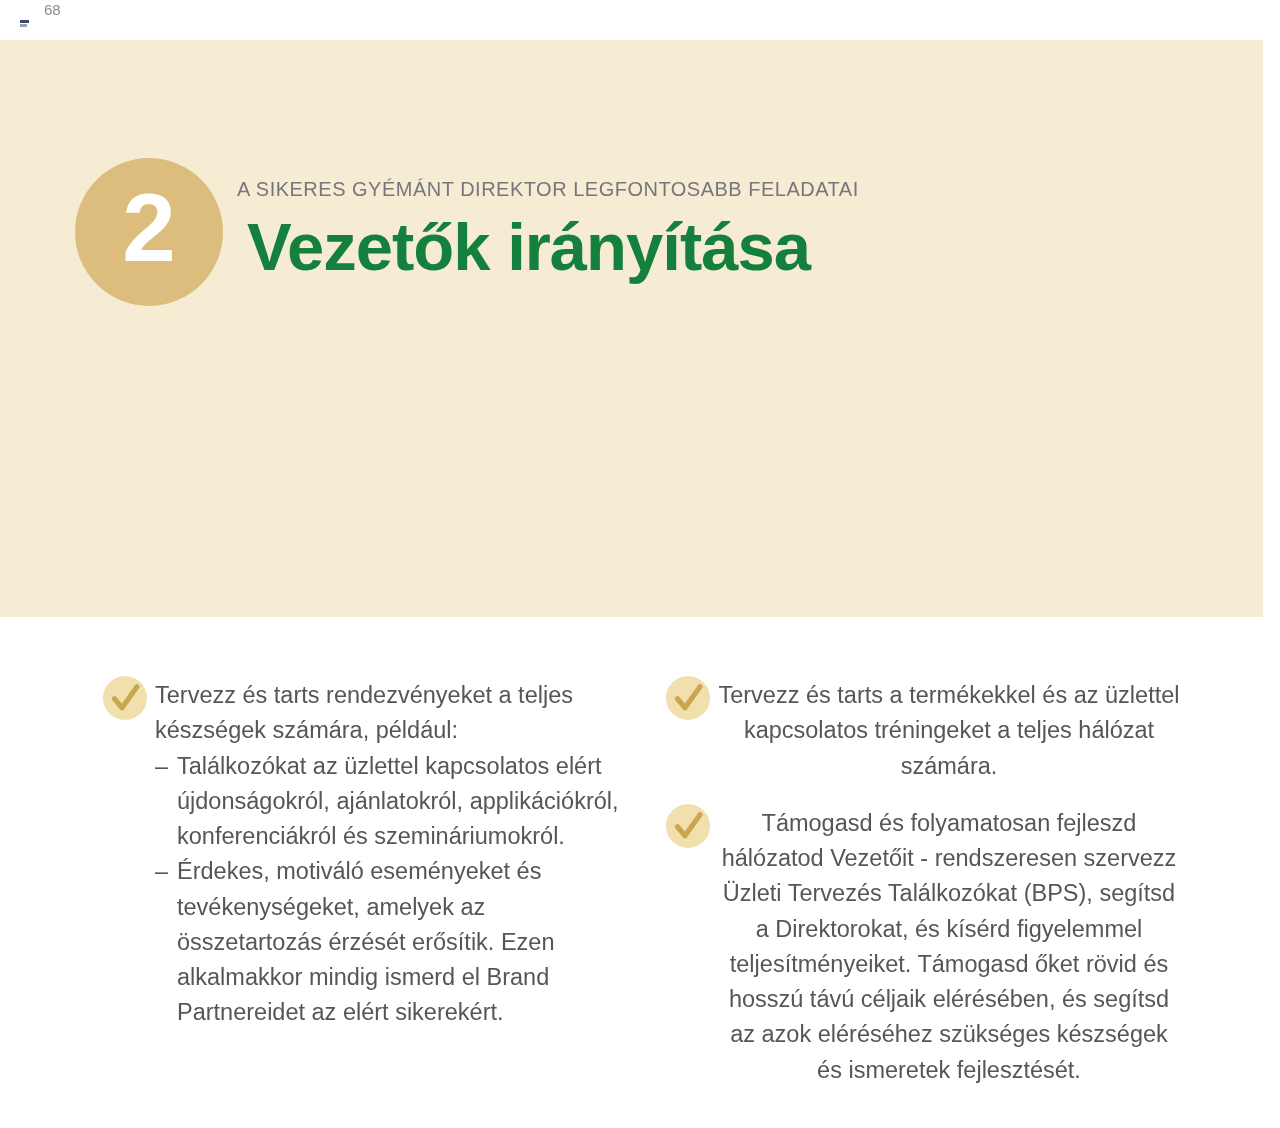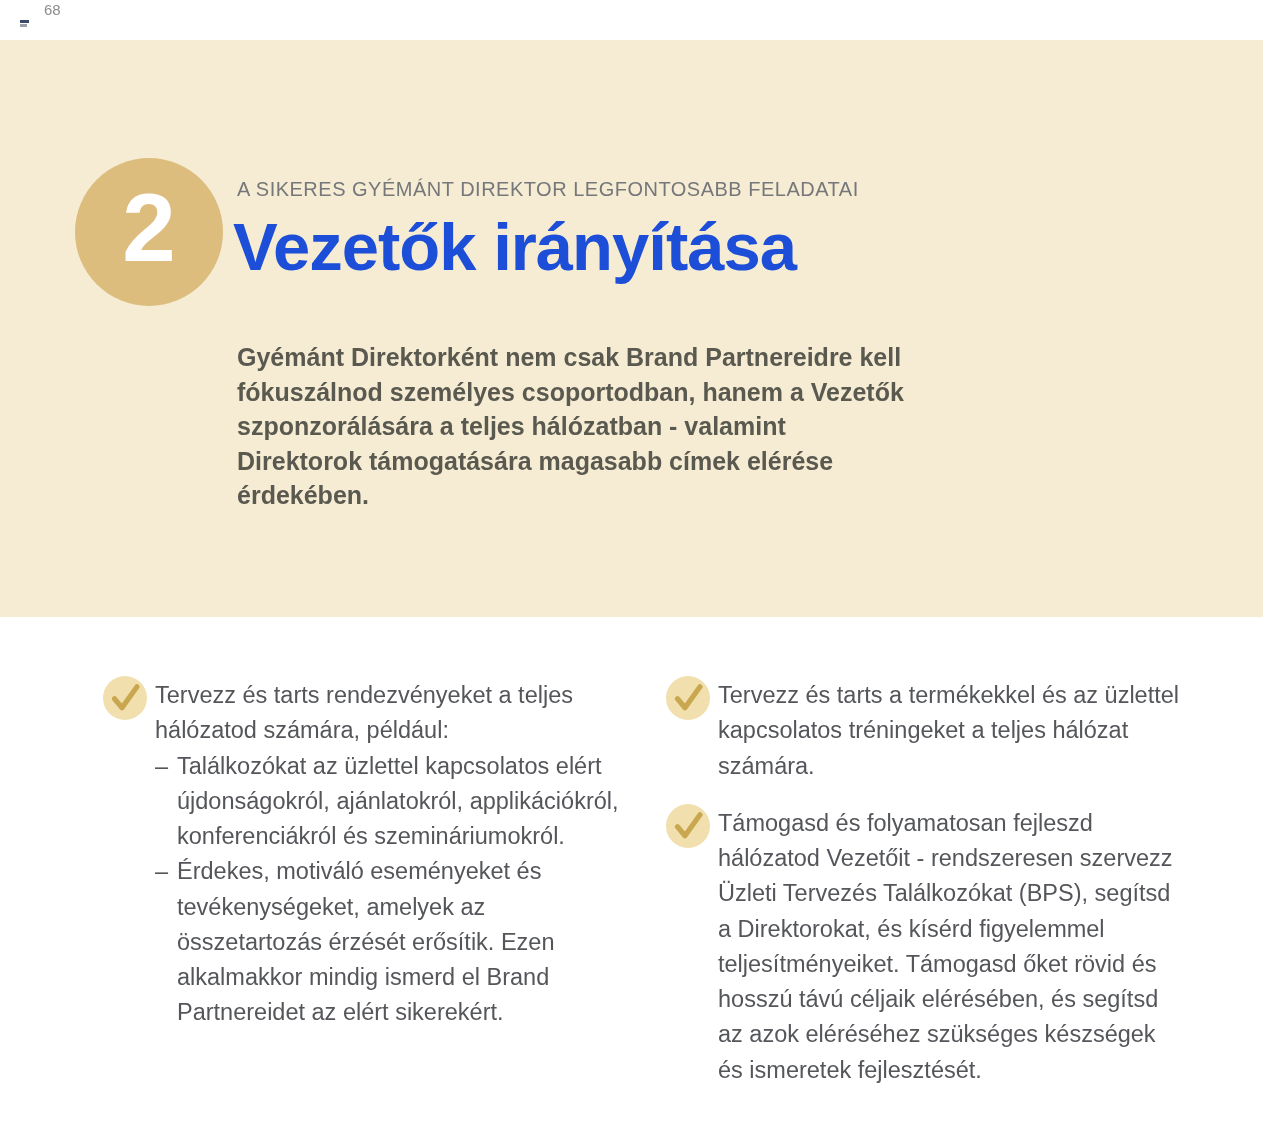--- a/index.html
+++ b/index.html
@@ -30,22 +30,22 @@
   }
   .badge-circle .num {
     color: #ffffff; font-size: 96px; font-weight: 700; line-height: 1;
     transform: translateY(-4px);
   }
   .hero-eyebrow {
     position: absolute; left: 237px; top: 138px;
     font-size: 20px; color: #75777a; letter-spacing: 0.5px;
   }
   .hero-title {
-    position: absolute; left: 233px; top: 168px;
-    font-size: 67px; font-weight: 700; color: #1d4ed8; letter-spacing: -1px;
+    position: absolute; left: 247px; top: 168px;
+    font-size: 67px; font-weight: 700; color: #15803d; letter-spacing: -1px;
   }
   .hero-intro {
     position: absolute; left: 237px; top: 300px; width: 670px;
     font-size: 25px; font-weight: 700; color: #5a5950; line-height: 1.38;
   }
 
   
   .columns { position: absolute; top: 678px; left: 0; width: 1280px; }
   .col-left  { position: absolute; left: 103px; top: 0; width: 530px; }
   .col-right { position: absolute; left: 666px; top: 0; width: 530px; }
@@ -54,54 +54,53 @@
   .check-badge {
     flex: 0 0 auto; width: 44px; height: 44px; border-radius: 50%;
     background: #f1dfae;
     display: flex; align-items: center; justify-content: center;
     margin-right: 8px; margin-top: -2px;
   }
   .check-badge svg { width: 36px; height: 36px; display: block; }
 
   .check-text { font-size: 23.5px; line-height: 1.5; color: #54565a; }
   .col-left  .check-text { width: 468px; }
-  .col-right .check-text { width: 462px; }
+  .col-right .check-text { width: 462px; text-align: center; }
 
   .dash-item { display: flex; align-items: flex-start; }
   .dash-item .dash { flex: 0 0 22px; }
 </style>
 </head>
 <body>
 
 <div class="page-number">68</div>
 <div class="tiny-icon">
   <div class="bar1"></div>
     <div class="bar2"></div>
 </div>
 
 <section class="hero-panel">
   <div class="badge-circle">
     <span class="num">2</span>
   </div>
   <div class="hero-eyebrow">A SIKERES GYÉMÁNT DIREKTOR LEGFONTOSABB FELADATAI</div>
   <h1 class="hero-title">Vezetők irányítása</h1>
-  <p class="hero-intro">Gyémánt Direktorként nem csak Brand Partnereidre kell fókuszálnod személyes csoportodban, hanem a Vezetők szponzorálására a teljes hálózatban - valamint Direktorok támogatására magasabb címek elérése érdekében.</p>
 </section>
 
 <section class="columns">
 
   <div class="col-left">
     <div class="check-item">
       <span class="check-badge">
         <svg viewBox="0 0 24 24">
             <path d="M5 12.5 l5 6 L20 4.5" stroke="#c9a74f" stroke-width="3.4" fill="none" stroke-linecap="round" stroke-linejoin="round"></path>
           </svg>
       </span>
       <div class="check-text">
-        <p>Tervezz és tarts rendezvényeket a teljes hálózatod számára, például:</p>
+        <p>Tervezz és tarts rendezvényeket a teljes készségek számára, például:</p>
         <div class="dash-item">
           <span class="dash">–</span>
           <span>Találkozókat az üzlettel kapcsolatos elért újdonságokról, ajánlatokról, applikációkról, konferenciákról és szemináriumokról.</span>
         </div>
         <div class="dash-item">
           <span class="dash">–</span>
           <span>Érdekes, motiváló eseményeket és tevékenységeket, amelyek az összetartozás érzését erősítik. Ezen alkalmakkor mindig ismerd el Brand Partnereidet az elért sikerekért.</span>
         </div>
       </div>
     </div>

